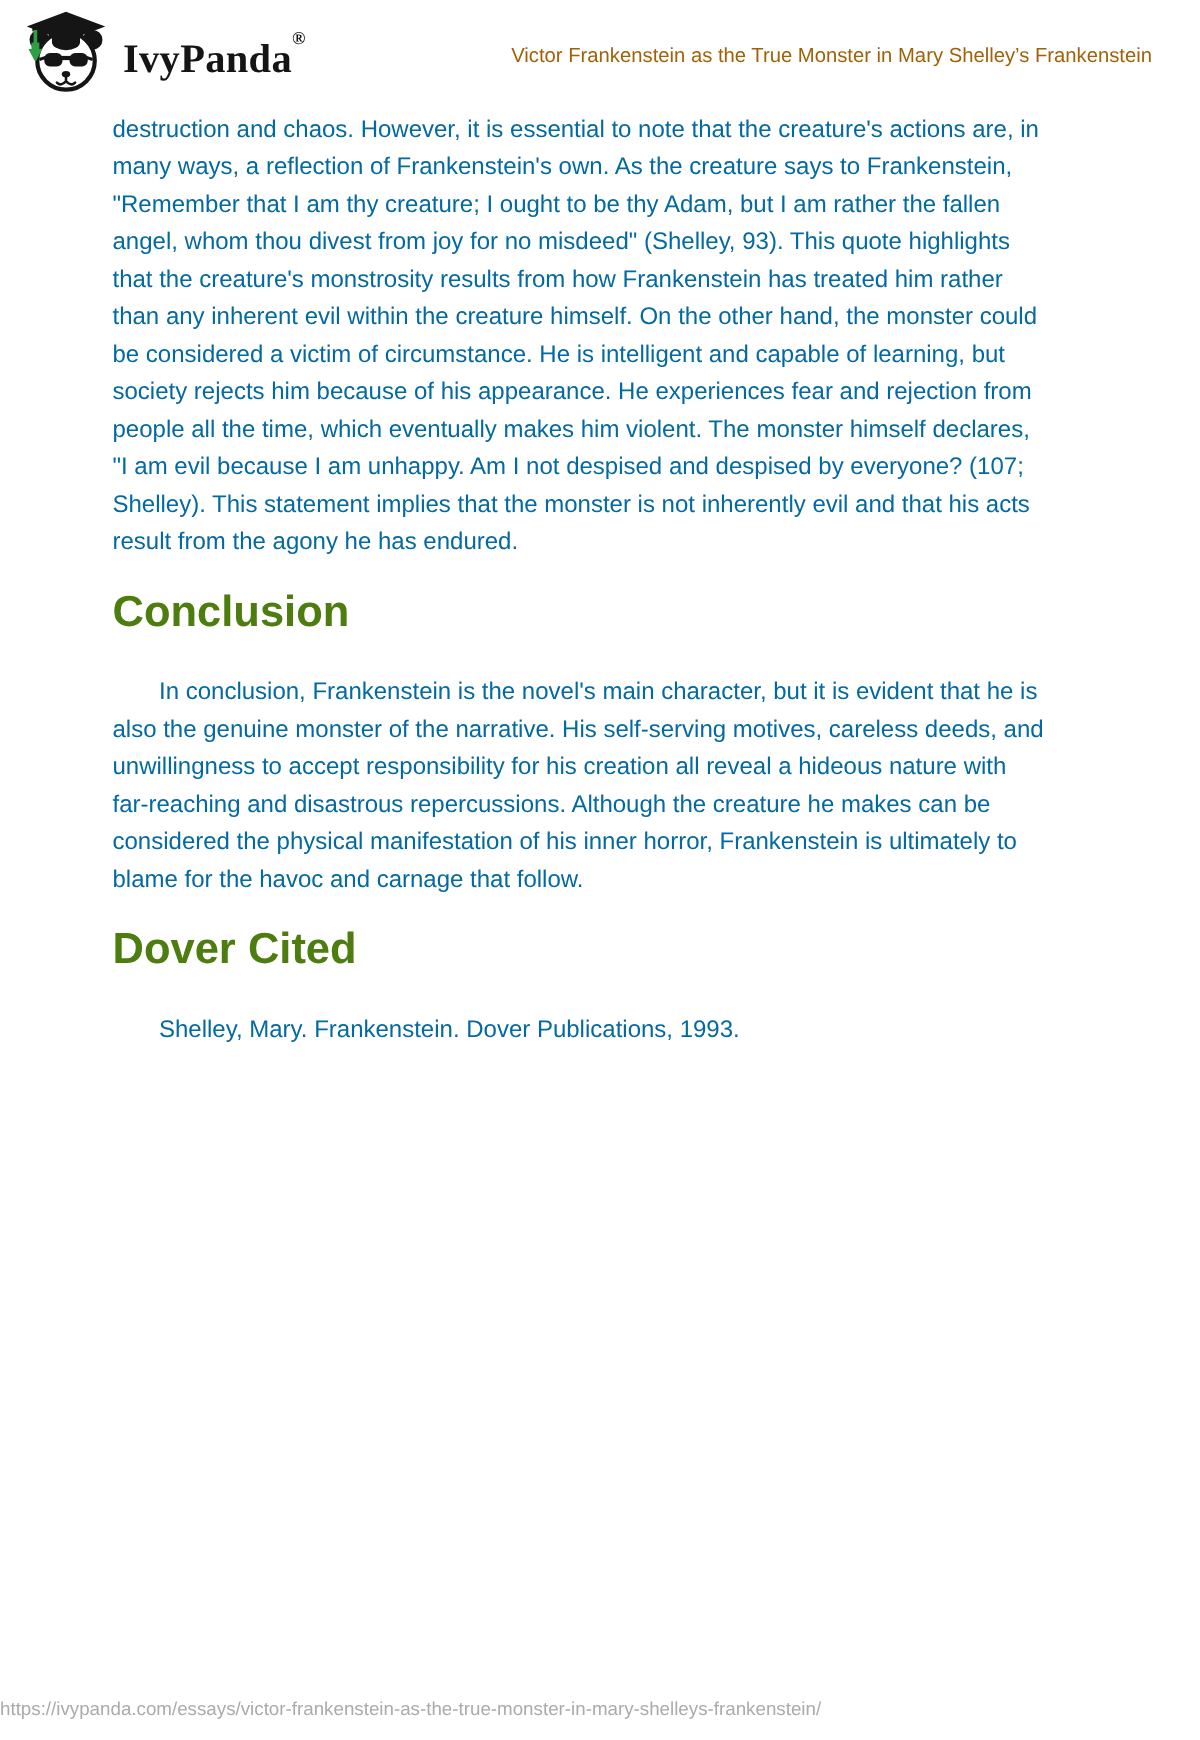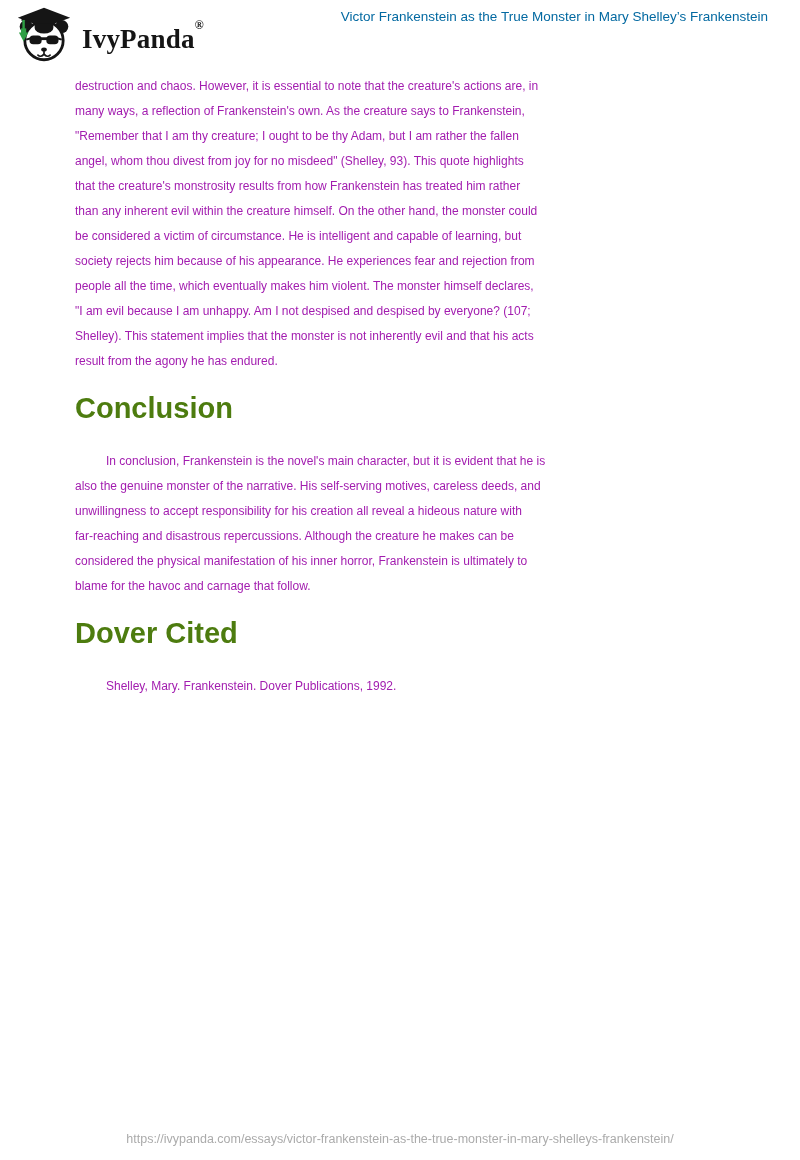--- a/index.html
+++ b/index.html
@@ -33,54 +33,53 @@
   .brand-reg {
     font-family: "Liberation Serif", serif;
     font-weight: bold;
     font-size: 12px;
     color: #151515;
     vertical-align: super;
     position: relative;
     top: -9px;
   }
   .doc-title {
-    margin-top: 4px;
+    margin-top: 24px;
     font-size: 13.5px;
-    color: #0369a1;
+    color: #a16207;
     text-align: center;
   }
   
   .essay-body { padding: 12px 60px 0 75px; }
   .para {
-    font-size: 12px;
+    font-size: 16px;
     line-height: 25px;
-    color: #a21caf;
+    color: #0369a1;
     white-space: pre-line;
     margin: 0;
     max-width: 668px;
   }
   .para.indent { text-indent: 31px; }
   .section-heading {
     font-family: "Liberation Sans", sans-serif;
     font-size: 29px;
     line-height: 33px;
     font-weight: bold;
     color: #4d7c0f;
     margin: 18px 0 24px 0;
   }
   
   .page-footer {
     position: absolute;
     bottom: 14px;
     left: 0;
     right: 28px;
-    text-align: center;
+    text-align: left;
     font-size: 12.5px;
     color: #ababab;
-    margin-left: 28px;
   }
 </style>
 </head>
 <body>
 
 <div class="page">
 
   <div class="page-header">
     <div class="brand">
       <span>
@@ -132,20 +131,20 @@
 
     <p class="para indent">In conclusion, Frankenstein is the novel's main character, but it is evident that he is
 also the genuine monster of the narrative. His self-serving motives, careless deeds, and
 unwillingness to accept responsibility for his creation all reveal a hideous nature with
 far-reaching and disastrous repercussions. Although the creature he makes can be
 considered the physical manifestation of his inner horror, Frankenstein is ultimately to
 blame for the havoc and carnage that follow.</p>
 
     <h1 class="section-heading">Dover Cited</h1>
 
-    <p class="para indent">Shelley, Mary. Frankenstein. Dover Publications, 1992.</p>
+    <p class="para indent">Shelley, Mary. Frankenstein. Dover Publications, 1993.</p>
   </div>
 
   <div class="page-footer">
     <span>https://ivypanda.com/essays/victor-frankenstein-as-the-true-monster-in-mary-shelleys-frankenstein/</span>
   </div>
 
 </div>
 
 </body></html>

